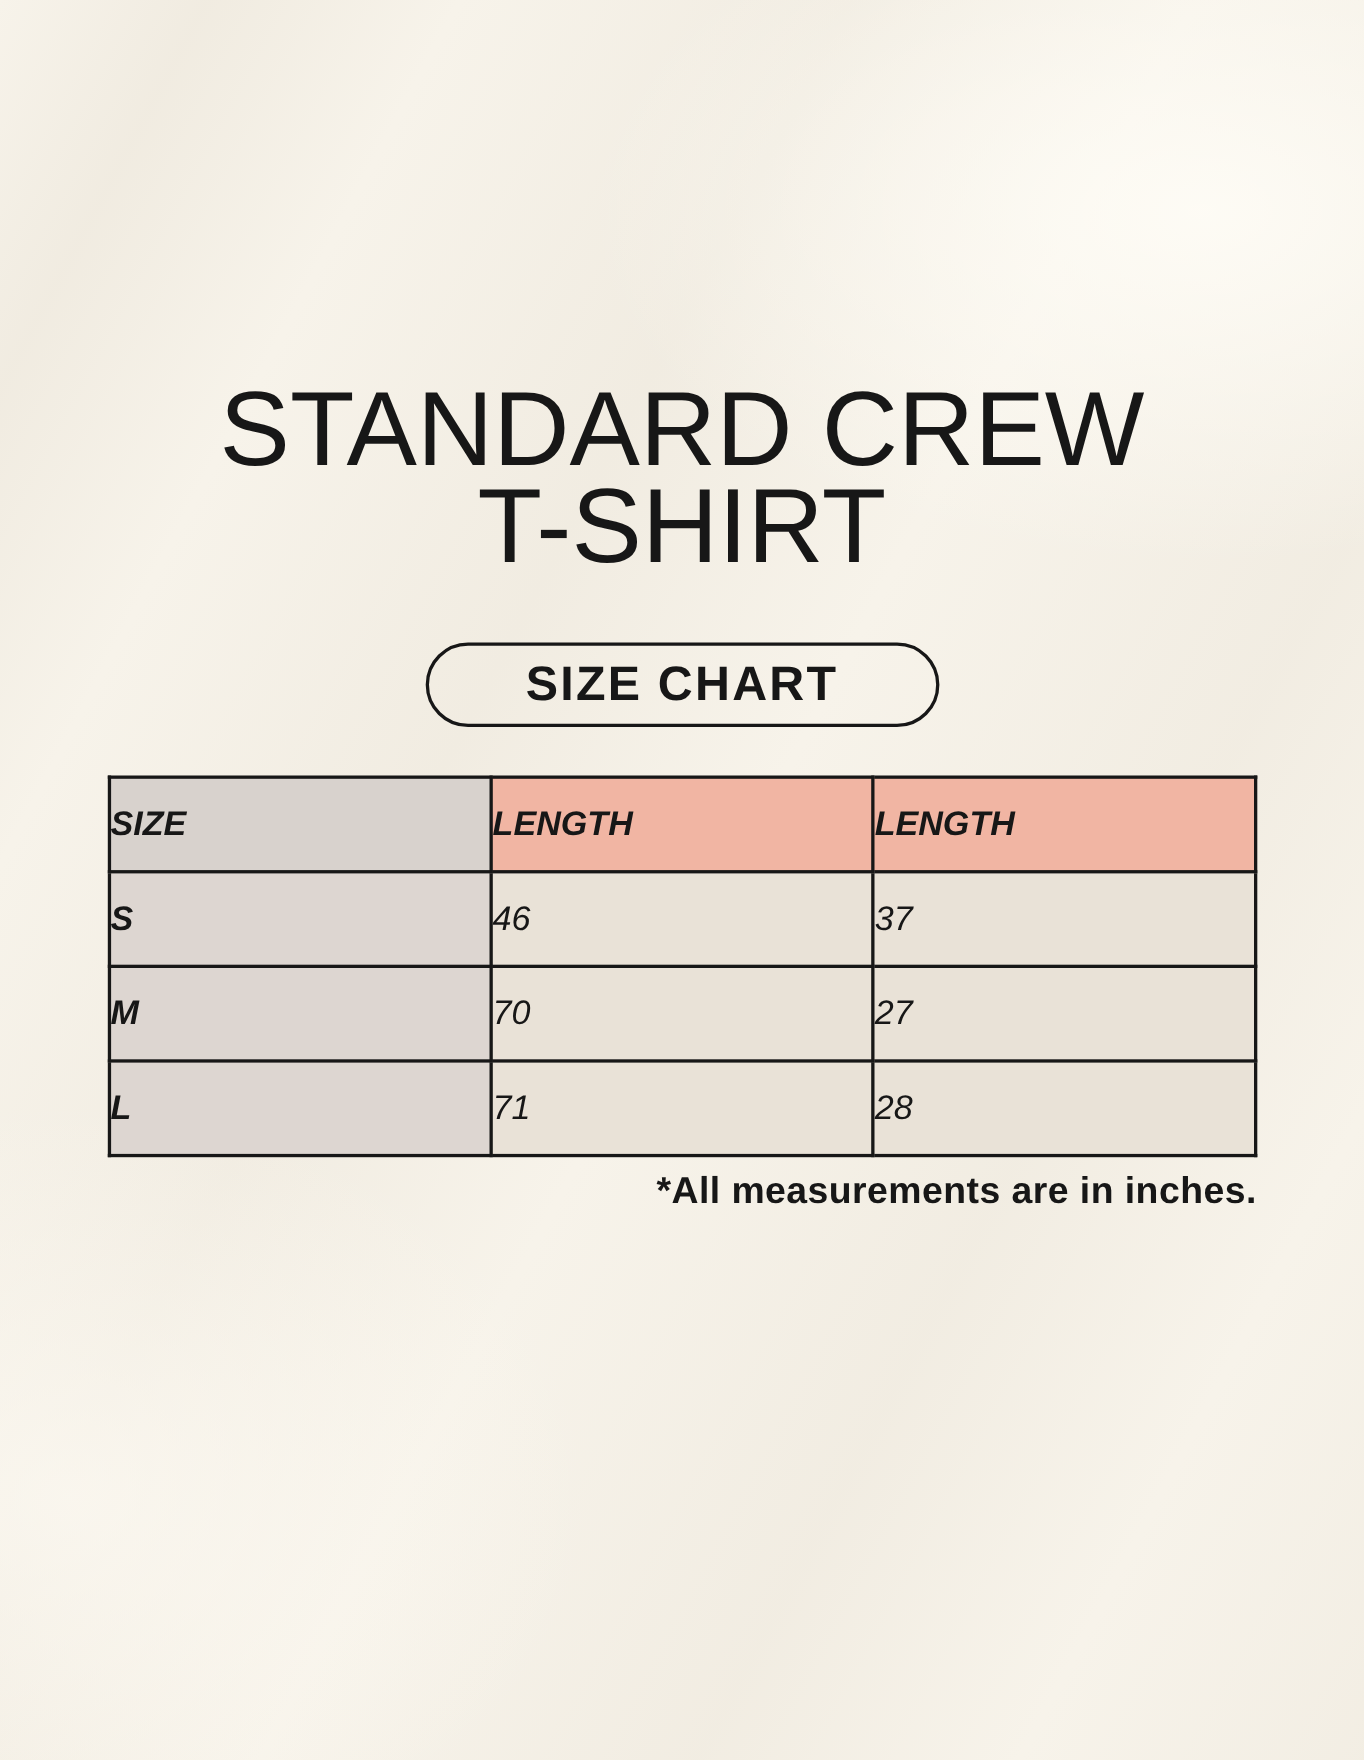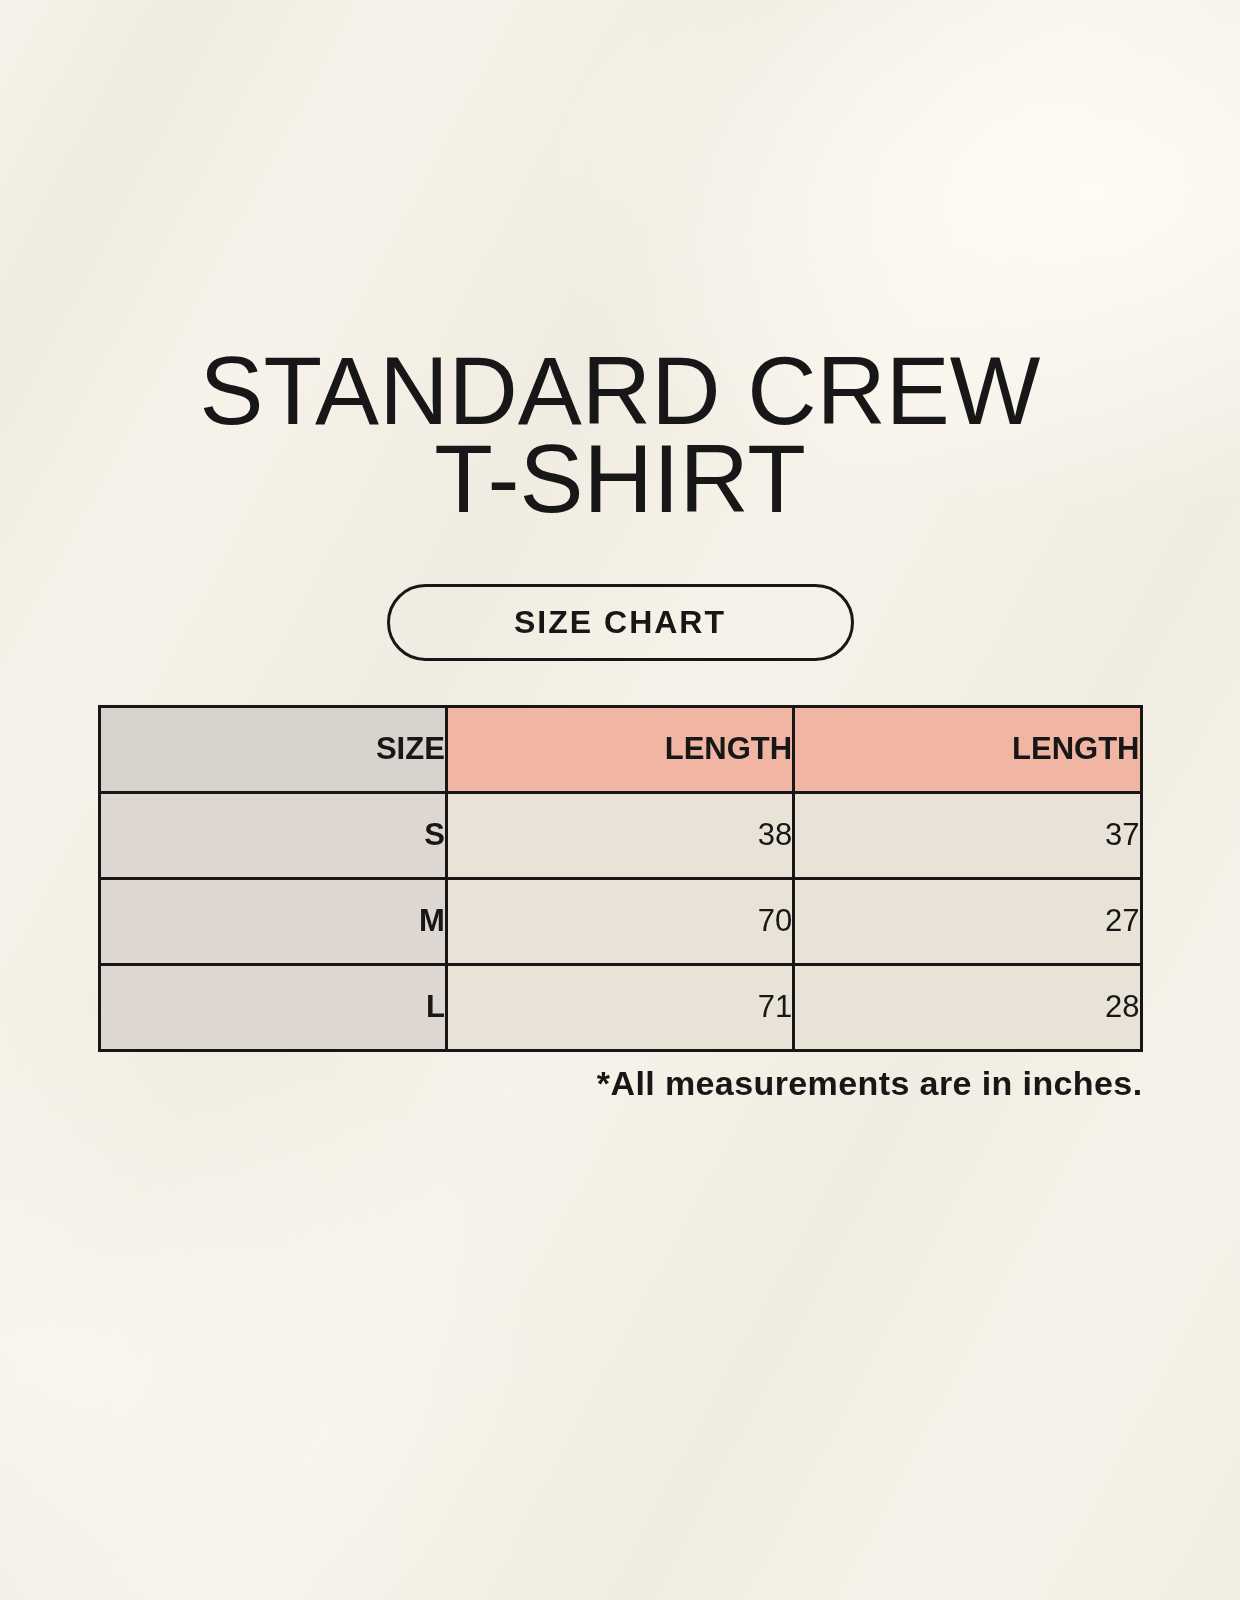--- a/index.html
+++ b/index.html
@@ -52,37 +52,38 @@
     height: 77px;
     margin: 60px auto 0;
     border: 3px solid var(--text, #171717);
     border-radius: 44px;
     background: transparent;
     display: flex;
     align-items: center;
     justify-content: center;
   }
   .pill span {
-    font-size: 32px;
+    font-size: 44px;
     font-weight: 700;
     letter-spacing: 2px;
     color: var(--text, #171717);
   }
   .size-table {
     width: 1045px;
     margin: 44px auto 0;
     border-collapse: collapse;
     table-layout: fixed;
   }
   .size-table th, .size-table td {
     border: 3px solid var(--table-border, #171717);
     height: 86px;
-    text-align: right;
+    text-align: left;
     vertical-align: middle;
     font-size: 31px;
+    font-style: italic;
   }
   .size-table th { font-weight: 700; }
   .size-table th.col-size { background: var(--header-size-bg, #d8d2cd); }
   .size-table th.col-measure { background: var(--header-measurement-bg, #f1b5a3); }
   .size-table td.cell-size {
     background: var(--body-size-bg, #ddd6d1);
     font-weight: 700;
   }
   .size-table td.cell-value {
     background: var(--body-value-bg, #e9e2d7);
@@ -116,21 +117,21 @@
     <thead>
       <tr>
         <th class="col-size">SIZE</th>
         <th class="col-measure">LENGTH</th>
         <th class="col-measure">LENGTH</th>
       </tr>
     </thead>
     <tbody>
       <tr>
         <td class="cell-size">S</td>
-        <td class="cell-value">38</td>
+        <td class="cell-value">46</td>
         <td class="cell-value">37</td>
       </tr>
       <tr>
         <td class="cell-size">M</td>
         <td class="cell-value">70</td>
         <td class="cell-value">27</td>
       </tr>
       <tr>
         <td class="cell-size">L</td>
         <td class="cell-value">71</td>

